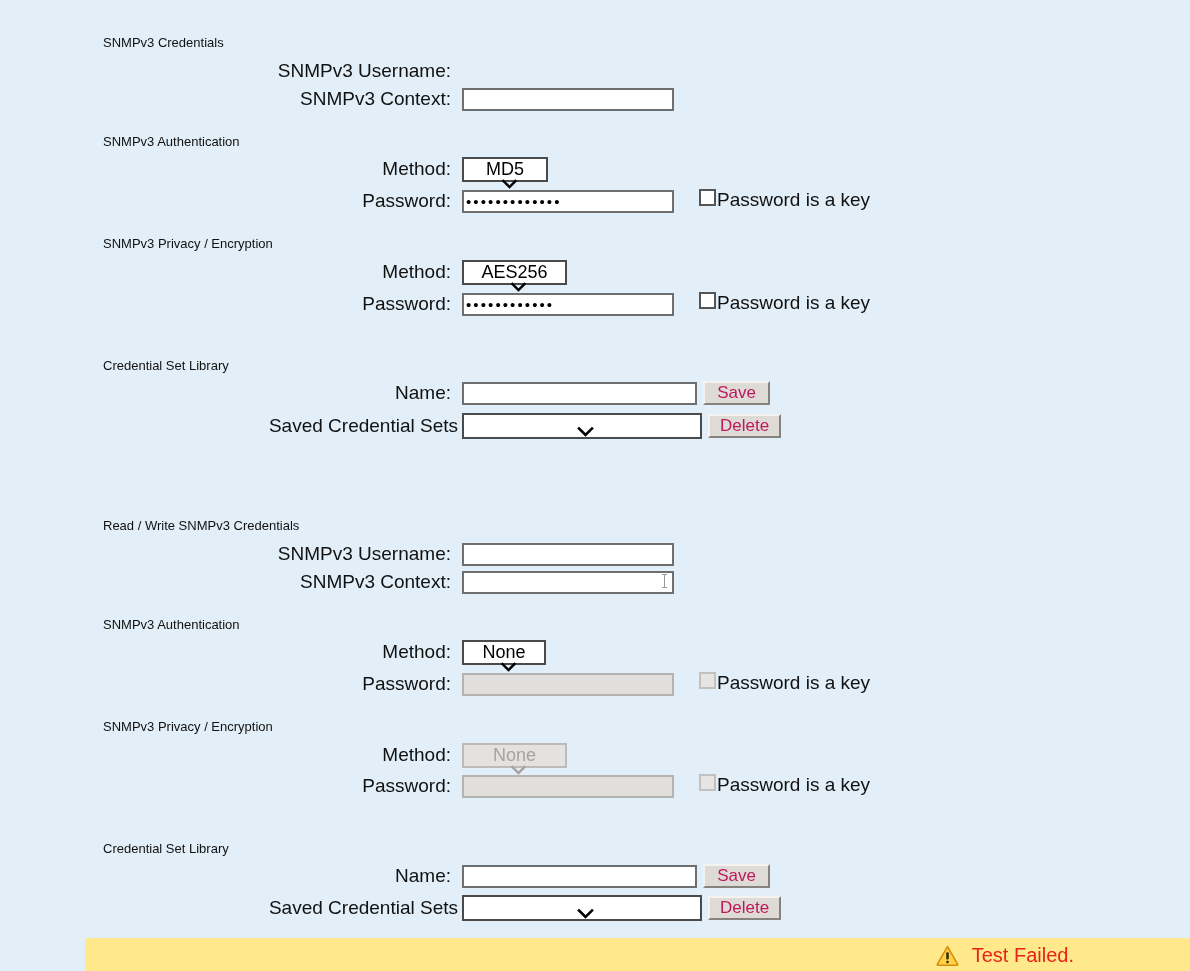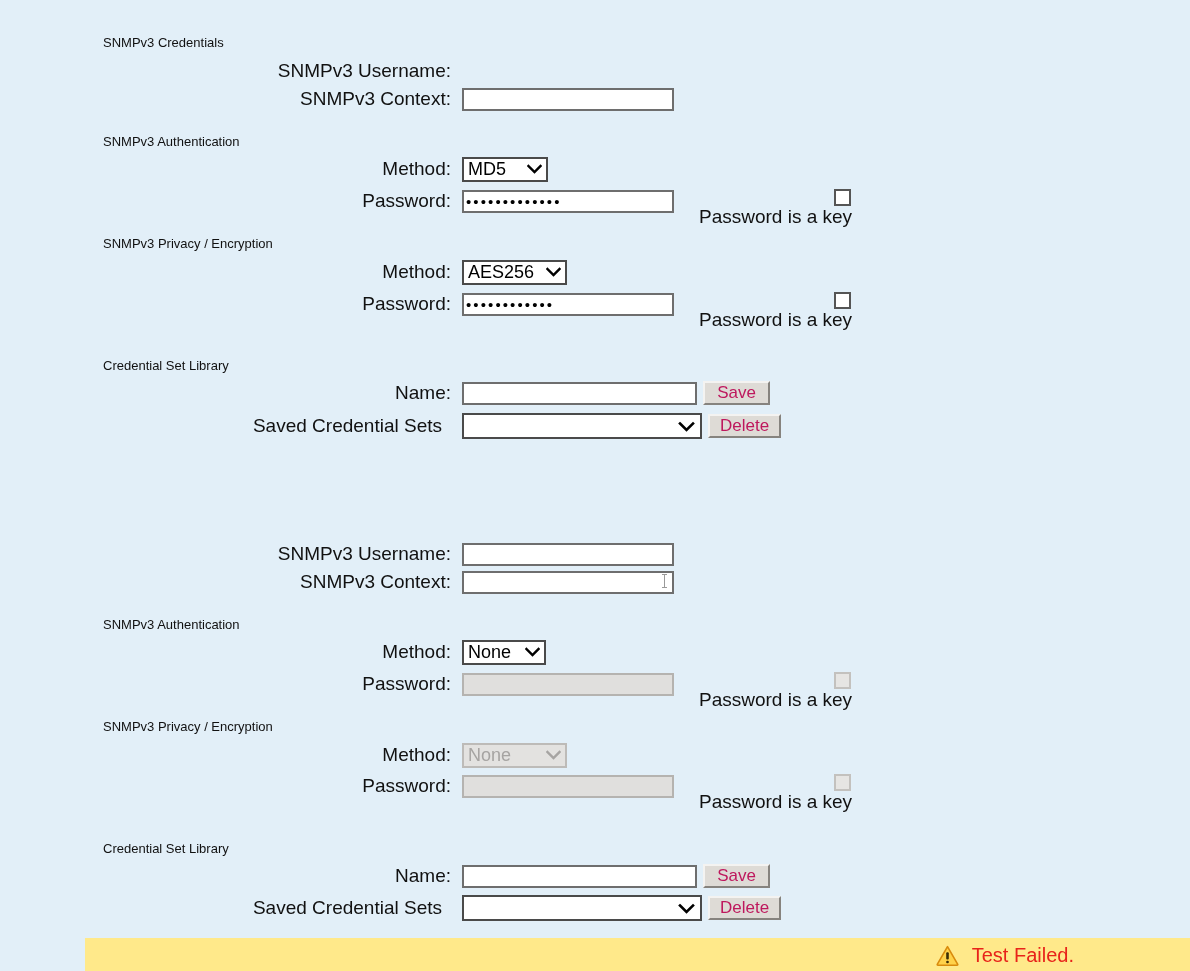--- a/index.html
+++ b/index.html
@@ -46,21 +46,21 @@
   .row .lbl {
     width: 462px;
     text-align: right;
     padding-right: 11px;
     box-sizing: border-box;
     font-size: 19px;
     line-height: 22px;
     color: #111;
   }
   .row .lbl.noc {
-    padding-right: 20px;
+    padding-right: 4px;
   }
 
   
   .tinput {
     box-sizing: border-box;
     width: 212px;
     height: 23px;
     border: 2px solid #6e6e6e;
     background: #ffffff;
     font-family: "Liberation Sans", sans-serif;
@@ -107,20 +107,21 @@
     border: 2px solid #4a4a4a;
     background: #ffffff;
     display: inline-flex;
     align-items: center;
     justify-content: space-between;
     padding: 0 4px 0 4px;
     font-size: 18px;
     line-height: 20px;
     color: #000;
     cursor: default;
+    flex-direction: column;
   }
   .sel .arw {
     margin-left: 8px;
     display: inline-block;
     line-height: 0;
   }
   .sel .arw svg { display: block; }
   .sel.disabled {
     border: 2px solid #bdbbb8;
     background: #e3e2e0;
@@ -134,23 +135,22 @@
     width: 240px;
     height: 26px;
     justify-content: flex-end;
     padding-right: 5px;
   }
 
   
   .cbwrap {
     position: absolute;
     display: flex;
-    align-items: flex-end;
+    align-items: flex-start;
     white-space: nowrap;
-    flex-direction: column;
   }
   .cbox {
     box-sizing: border-box;
     width: 17px;
     height: 17px;
     border: 2px solid #555;
     background: #fff;
     margin-right: 1px;
     flex: 0 0 auto;
   }
@@ -287,20 +287,21 @@
     <span class="sel sets">
       <span class="arw">
         <svg width="17" height="11" viewBox="0 0 17 11">
             <path d="M2 2.5 L8.5 9 L15 2.5" fill="none" stroke="#000" stroke-width="2.6" stroke-linecap="square"></path>
           </svg>
       </span>
     </span>
     <span class="btn" style="margin-left:6px;">Delete</span>
   </div>
 
+  <div class="section-title" style="top:515px;">Read / Write SNMPv3 Credentials</div>
 
   <div class="row" style="top:542px;">
     <span class="lbl">SNMPv3 Username:</span>
     <input class="tinput" type="text" value="" style="">
   </div>
 
   <div class="row" style="top:570px;">
     <span class="lbl">SNMPv3 Context:</span>
     <input class="tinput" type="text" value="" style="">
   </div>

